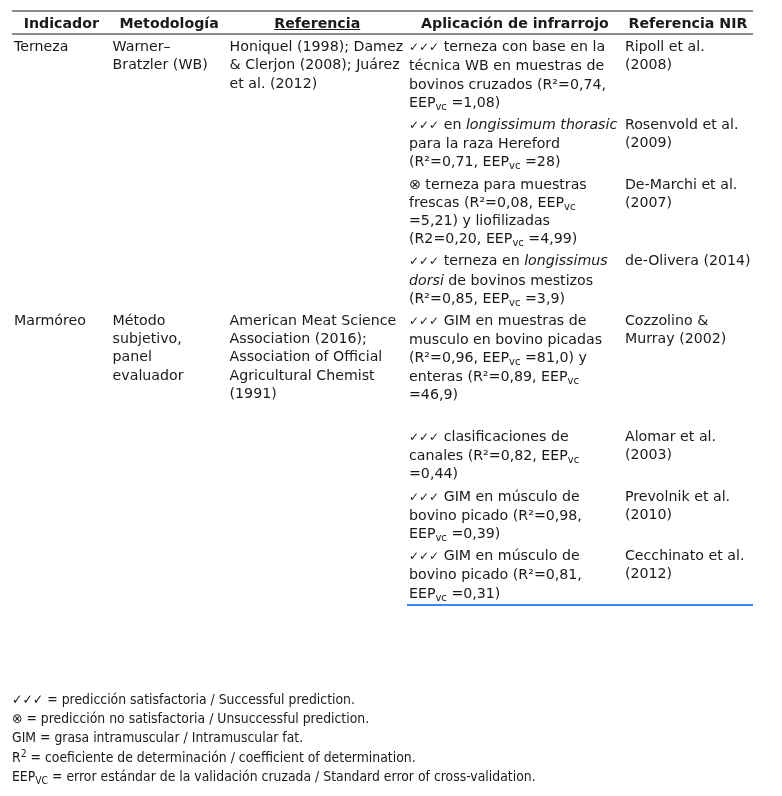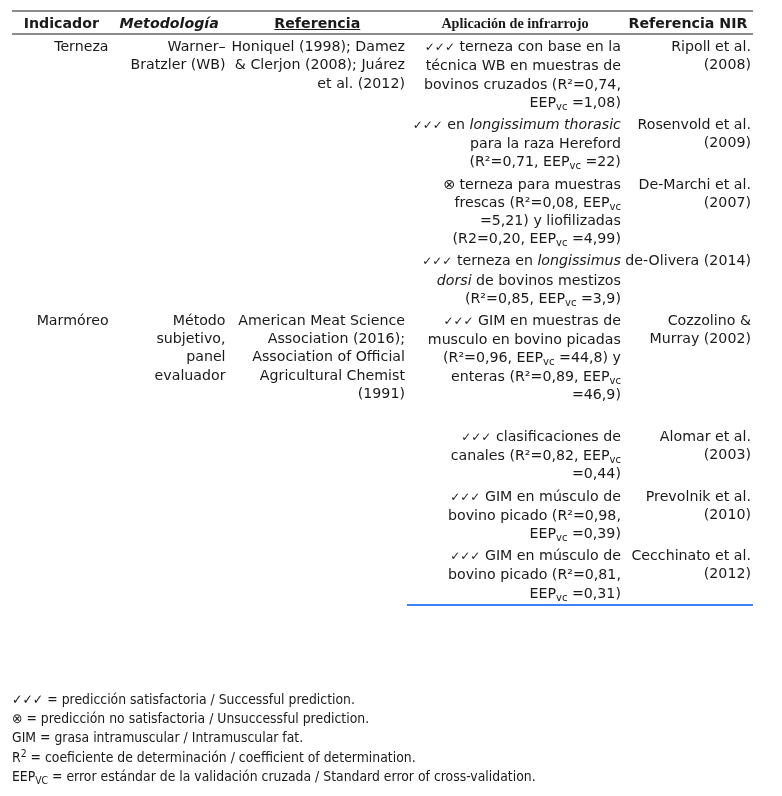--- a/index.html
+++ b/index.html
@@ -7,23 +7,23 @@
   .tbl {
     position: absolute; left: 12px; top: 10px; width: 741px;
     border-collapse: collapse;
     font-family: "DejaVu Sans", sans-serif; font-size: 14.2px; line-height: 18.2px;
   }
   .tbl th {
     font-weight: bold; text-align: center; vertical-align: top;
     padding: 2px 2px 1px 2px;
     border-top: 2px solid #8c8c8c; border-bottom: 2px solid #8c8c8c;
   }
-  .tbl td { text-align: right; vertical-align: top; padding: 2px 2px 2px 2px; }
+  .tbl td { text-align: left; vertical-align: top; padding: 2px 2px 2px 2px; }
   .tbl tr.last td { border-bottom: 2px solid #3b82f6; }
-  .c1 { width: 96px; margin-top: 33px; } .c2 { width: 114px; font-style: italic; } .c3 { width: 182px; text-decoration: underline; } .c4 { width: 220px; font-family: Liberation Serif, serif; } .c5 { width: 129px; }
+  .c1 { width: 96px; margin-top: 33px; } .c2 { width: 114px; } .c3 { width: 182px; text-decoration: underline; } .c4 { width: 220px; } .c5 { width: 129px; }
   .mark { font-size: 12px; }
   sub { font-size: 10px; line-height: 0; vertical-align: -3px; }
   sup { font-size: 10px; line-height: 0; vertical-align: 5px; }
   .notes {
     position: absolute; left: 12px; top: 690px; width: 760px;
     font-family: "DejaVu Sans", sans-serif; font-size: 13.4px; line-height: 19.2px;
     transform: scaleX(0.93); transform-origin: left top;
   }
   .notes div { white-space: nowrap; }
 </style>
@@ -43,37 +43,37 @@
   <tbody>
 
     <tr>
       <td rowspan="4">Terneza</td>
       <td rowspan="4">Warner–Bratzler (WB)</td>
       <td rowspan="4">Honiquel (1998); Damez &amp; Clerjon (2008); Juárez et al. (2012)</td>
       <td><span class="mark">✓✓✓</span><span> terneza con base en la técnica WB en muestras de bovinos cruzados (R²=0,74, EEP</span><sub>vc</sub><span> =1,08)</span></td>
       <td>Ripoll et al. (2008)</td>
     </tr>
     <tr>
-      <td><span class="mark">✓✓✓</span><span> en </span><i>longissimum thorasic</i><span> para la raza Hereford (R²=0,71, EEP</span><sub>vc</sub><span> =22)</span></td>
+      <td><span class="mark">✓✓✓</span><span> en </span><i>longissimum thorasic</i><span> para la raza Hereford (R²=0,71, EEP</span><sub>vc</sub><span> =28)</span></td>
       <td>Rosenvold et al. (2009)</td>
     </tr>
     <tr>
       <td><span>⊗</span><span> terneza para muestras frescas (R²=0,08, EEP</span><sub>vc</sub><span> =5,21) y liofilizadas (R2=0,20, EEP</span><sub>vc</sub><span> =4,99)</span></td>
       <td>De-Marchi et al. (2007)</td>
     </tr>
     <tr>
       <td><span class="mark">✓✓✓</span><span> terneza en </span><i>longissimus dorsi</i><span> de bovinos mestizos (R²=0,85, EEP</span><sub>vc</sub><span> =3,9)</span></td>
       <td>de-Olivera (2014)</td>
     </tr>
 
     <tr>
       <td rowspan="4">Marmóreo</td>
       <td rowspan="4">Método subjetivo, panel evaluador</td>
       <td rowspan="4">American Meat Science Association (2016); Association of Official Agricultural Chemist (1991)</td>
-      <td style="padding-bottom:22px"><span class="mark">✓✓✓</span><span> GIM en muestras de musculo en bovino picadas (R²=0,96, EEP</span><sub>vc</sub><span> =44,8) y enteras (R²=0,89, EEP</span><sub>vc</sub><span> =46,9)</span></td>
+      <td style="padding-bottom:22px"><span class="mark">✓✓✓</span><span> GIM en muestras de musculo en bovino picadas (R²=0,96, EEP</span><sub>vc</sub><span> =81,0) y enteras (R²=0,89, EEP</span><sub>vc</sub><span> =46,9)</span></td>
       <td>Cozzolino &amp; Murray (2002)</td>
     </tr>
     <tr>
       <td><span class="mark">✓✓✓</span><span> clasificaciones de canales (R²=0,82, EEP</span><sub>vc</sub><span> =0,44)</span></td>
       <td>Alomar et al. (2003)</td>
     </tr>
     <tr>
       <td><span class="mark">✓✓✓</span><span> GIM en músculo de bovino picado (R²=0,98, EEP</span><sub>vc</sub><span> =0,39)</span></td>
       <td>Prevolnik et al. (2010)</td>
     </tr>

